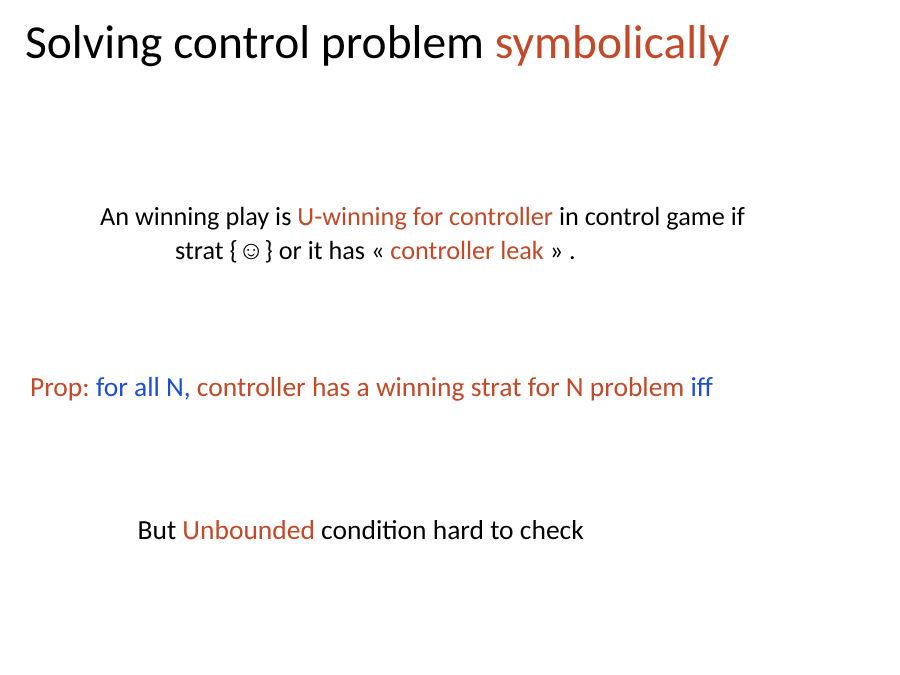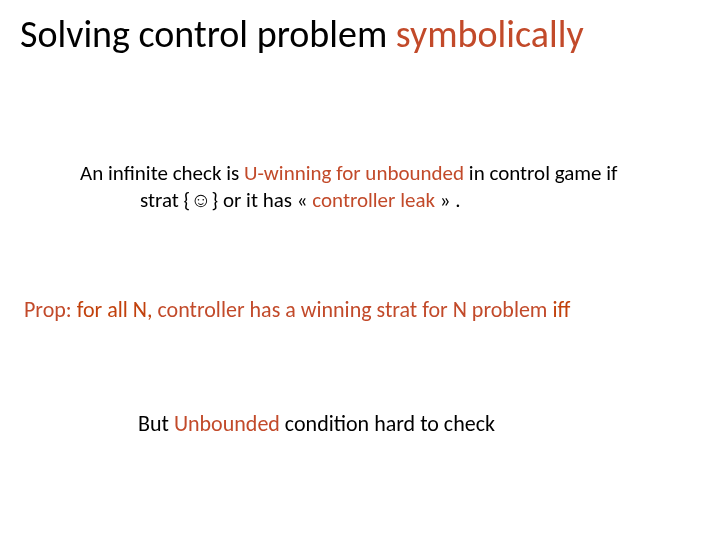--- a/index.html
+++ b/index.html
@@ -50,47 +50,46 @@
   .para2 {
     position: absolute;
     top: 296px;
     left: 24px;
     right: 60px;
     font-size: 22px;
     line-height: 1.3;
     color: #c24a2a;
   }
   .para2 .plain {
-    color: #c2410c;
+    color: #1d4ed8;
   }
   .para3 {
     position: absolute;
     top: 410px;
     left: 110px;
     right: 60px;
     font-size: 22px;
     line-height: 1.3;
     color: #000;
-    margin-left: 28px;
   }
   .para3 .u {
     color: #c24a2a;
   }
 </style>
 </head>
 <body>
 
 <div class="slide">
 
   <div class="title">
     <span>Solving control problem </span><span class="accent">symbolically</span>
   </div>
 
   <div class="para1">
-    <span>An infinite check is </span><span class="u">U-winning for unbounded</span><span> in control game if</span>
+    <span>An winning play is </span><span class="u">U-winning for controller</span><span> in control game if</span>
     <span class="indent">
       <span>strat {</span><span>☺</span><span>} or it has « </span><span class="u">controller leak</span><span> » .</span>
     </span>
   </div>
 
   <div class="para2">
     <span>Prop: </span><span class="plain">for all N, </span><span>controller has a winning  strat for N problem </span><span class="plain">iff</span><br>
   </div>
 
   <div class="para3">

